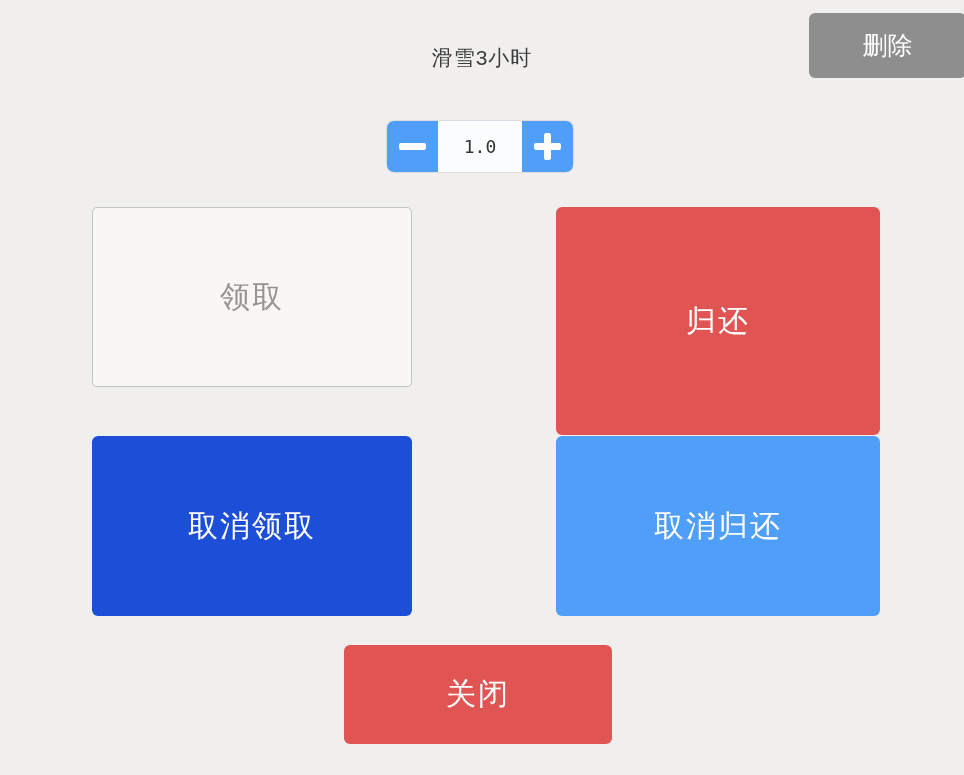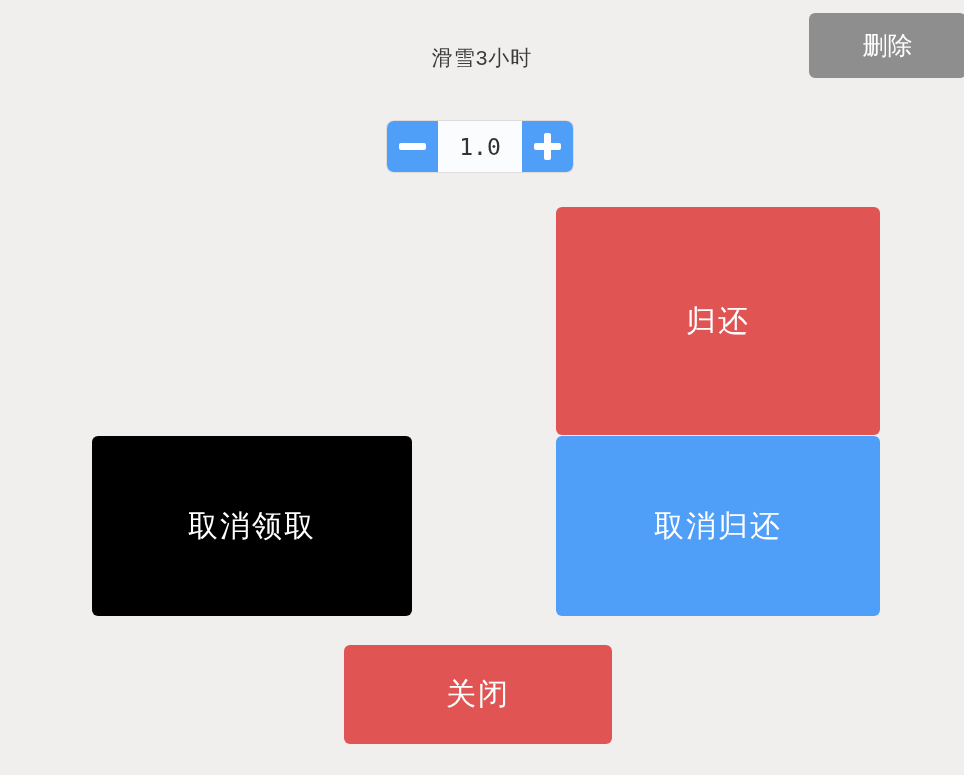--- a/index.html
+++ b/index.html
@@ -66,21 +66,21 @@
     flex: 0 0 auto;
   }
   .stepper .step-value {
     width: 84px;
     height: 51px;
     background: #fbfcfd;
     display: flex;
     align-items: center;
     justify-content: center;
     font-family: "DejaVu Sans Mono", monospace;
-    font-size: 23px;
+    font-size: 18px;
     color: #333333;
     flex: 0 0 auto;
   }
   .bar {
     position: absolute;
     background: #ffffff;
     border-radius: 2px;
   }
   .bar-h { width: 27px; height: 7px; left: 12px; top: 22px; }
   .bar-v { width: 7px; height: 27px; left: 22px; top: 12px; }
@@ -105,21 +105,21 @@
     left: 544px;
     width: 324px;
     height: 228px;
     background: #e05454;
   }
   .btn-cancel-claim {
     top: 436px;
     left: 80px;
     width: 320px;
     height: 180px;
-    background: #000000;
+    background: #1d4ed8;
   }
   .btn-cancel-return {
     top: 436px;
     left: 544px;
     width: 324px;
     height: 180px;
     background: #4f9ef8;
   }
   .btn-close {
     top: 645px;
@@ -142,20 +142,21 @@
     <button class="step-btn">
       <span class="bar bar-h"></span>
     </button>
     <div class="step-value">1.0</div>
     <button class="step-btn">
       <span class="bar bar-h"></span>
       <span class="bar bar-v"></span>
     </button>
   </div>
 
+  <button class="btn btn-big btn-claim">领取</button>
 
   <button class="btn btn-big btn-return">归还</button>
 
   <button class="btn btn-big btn-cancel-claim">取消领取</button>
 
   <button class="btn btn-big btn-close">关闭</button>
 
   <button class="btn btn-big btn-cancel-return">取消归还</button>
 
 </div>

